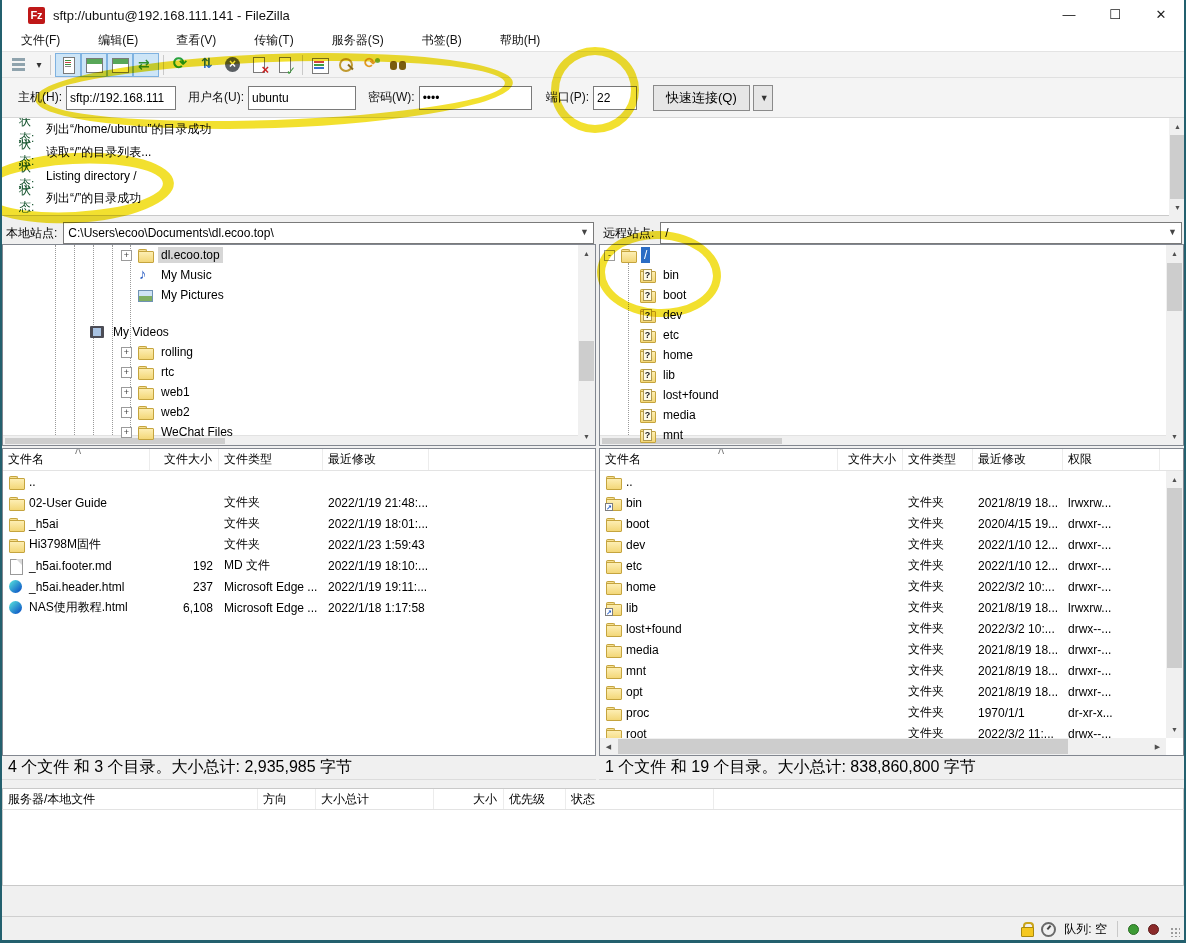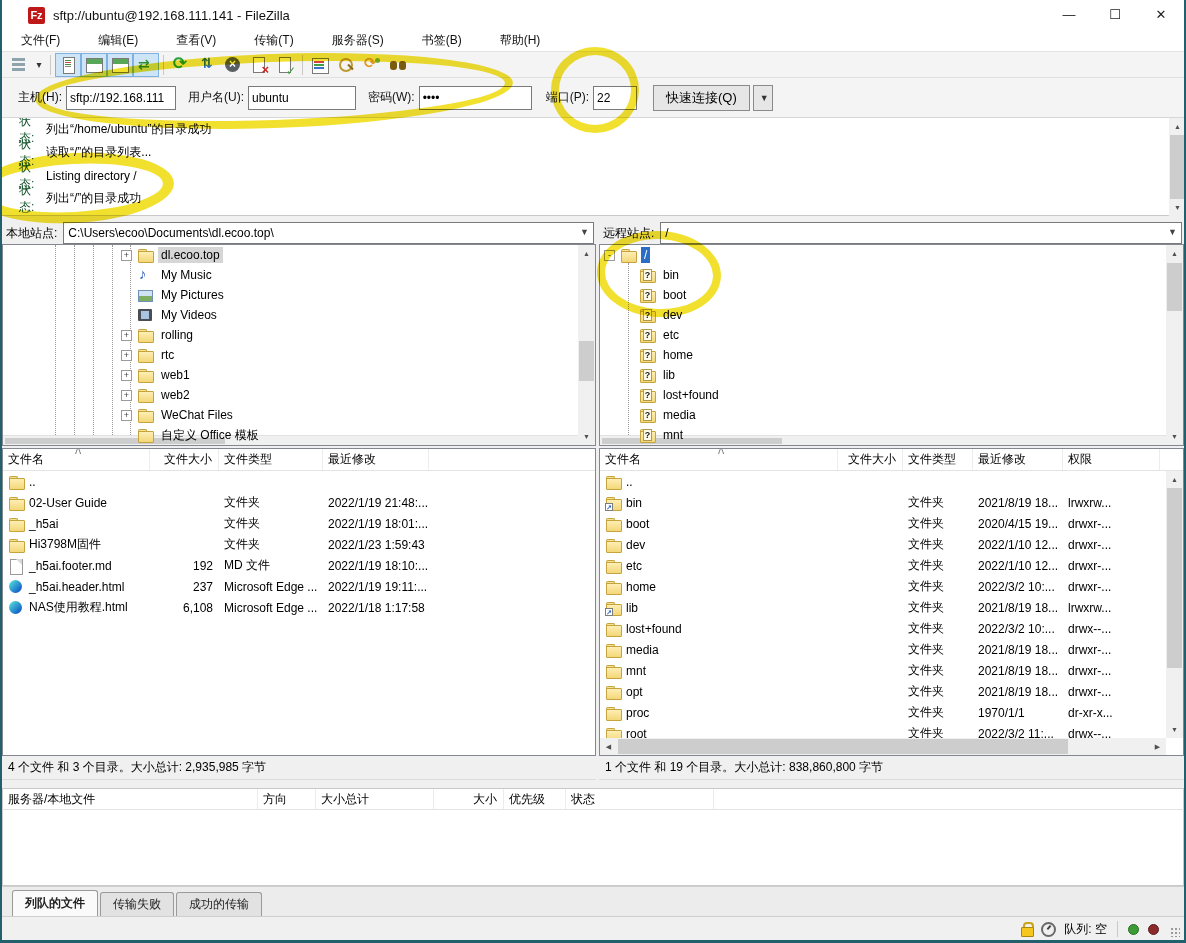--- a/index.html
+++ b/index.html
@@ -100,21 +100,21 @@
   .frow{height:21px;display:flex;align-items:center;font-size:12px;}
   .fcell{display:flex;align-items:center;height:100%;overflow:hidden;white-space:nowrap;padding-left:5px;}
   .fcell.right{justify-content:flex-end;padding-right:6px;}
   
   .L0{width:147px;} .L1{width:69px;} .L2{width:104px;} .L3{width:106px;} .Lf{flex:1;border-right:none;}
   
   .R0{width:238px;} .R1{width:65px;} .R2{width:70px;} .R3{width:90px;} .R4{width:97px;} .Rf{flex:1;border-right:none;}
   
   .Q0{width:255px;} .Q1{width:58px;} .Q2{width:118px;} .Q3{width:70px;} .Q4{width:62px;} .Q5{width:148px;} .Qf{flex:1;border-right:none;}
   
-  .pstatus{position:absolute;top:756px;height:24px;background:#f0f0f0;font-size:12px;display:flex;align-items:center;padding-left:6px;border-bottom:1px solid #dcdcdc;}
+  .pstatus{position:absolute;top:756px;height:24px;background:#f0f0f0;font-size:16px;display:flex;align-items:center;padding-left:6px;border-bottom:1px solid #dcdcdc;}
   
   .queue-hdr{position:absolute;left:0;right:0;top:788px;height:22px;background:#fff;border:1px solid #c9c9c9;border-bottom:1px solid #e3e3e3;display:flex;font-size:12px;}
   .queue-body{position:absolute;left:0;right:0;top:810px;height:76px;background:#fff;border-left:1px solid #c9c9c9;border-right:1px solid #c9c9c9;border-bottom:1px solid #c9c9c9;}
   
   .tabstrip{position:absolute;left:0;right:0;top:886px;height:30px;background:#ececec;border-top:1px solid #cfcfcf;display:flex;align-items:flex-end;padding-left:10px;}
   .tab{height:24px;padding:0 12px;font-size:12px;display:flex;align-items:center;border:1px solid #9a9a9a;border-bottom:none;background:#e2e2e2;border-radius:3px 3px 0 0;margin-right:2px;color:#222;}
   .tab.active{background:#fafafa;font-weight:bold;height:26px;}
   
   .statusbar{position:absolute;left:0;right:0;top:916px;height:25px;background:#f0f0f0;border-top:1px solid #cfcfcf;display:flex;align-items:center;font-size:12px;}
   .sb-right{margin-left:auto;display:flex;align-items:center;}
@@ -276,21 +276,21 @@
       <div class="trow" style="padding-left: 118px;">
         <span class="exp hid"></span>
         <span class="ic ic-music"></span>
         <span class="tlabel">My Music</span>
       </div>
       <div class="trow" style="padding-left: 118px;">
         <span class="exp hid"></span>
         <span class="ic ic-picture"></span>
         <span class="tlabel">My Pictures</span>
       </div>
-      <div class="trow" style="padding-left: 118px;">
+      <div class="trow" style="padding-left: 70px; margin-top: 17px;">
         <span class="exp hid"></span>
         <span class="ic ic-video"></span>
         <span class="tlabel">My Videos</span>
       </div>
       <div class="trow" style="padding-left: 118px;">
         <span class="exp">+</span>
         <span class="ic ic-folder"></span>
         <span class="tlabel">rolling</span>
       </div>
       <div class="trow" style="padding-left: 118px;">
@@ -586,25 +586,20 @@
       <span class="hcell Q0">服务器/本地文件</span>
       <span class="hcell Q1">方向</span>
       <span class="hcell Q2">大小总计</span>
       <span class="hcell Q3 right">大小</span>
       <span class="hcell Q4">优先级</span>
       <span class="hcell Q5">状态</span>
       <span class="hcell Qf"></span>
     </div>
   <div class="queue-body"></div>
 
-  <div class="tabstrip" id="tabstrip">
-      <span class="tab active">列队的文件</span>
-      <span class="tab">传输失败</span>
-      <span class="tab">成功的传输</span>
-    </div>
 
   <div class="statusbar">
     <div class="sb-right">
       <span class="lock"></span>
       <span class="gauge"></span>
       <span>队列: 空</span>
       <span class="vdiv"></span>
       <span class="led led-green"></span>
       <span class="led led-red"></span>
       <span class="grip"></span>

